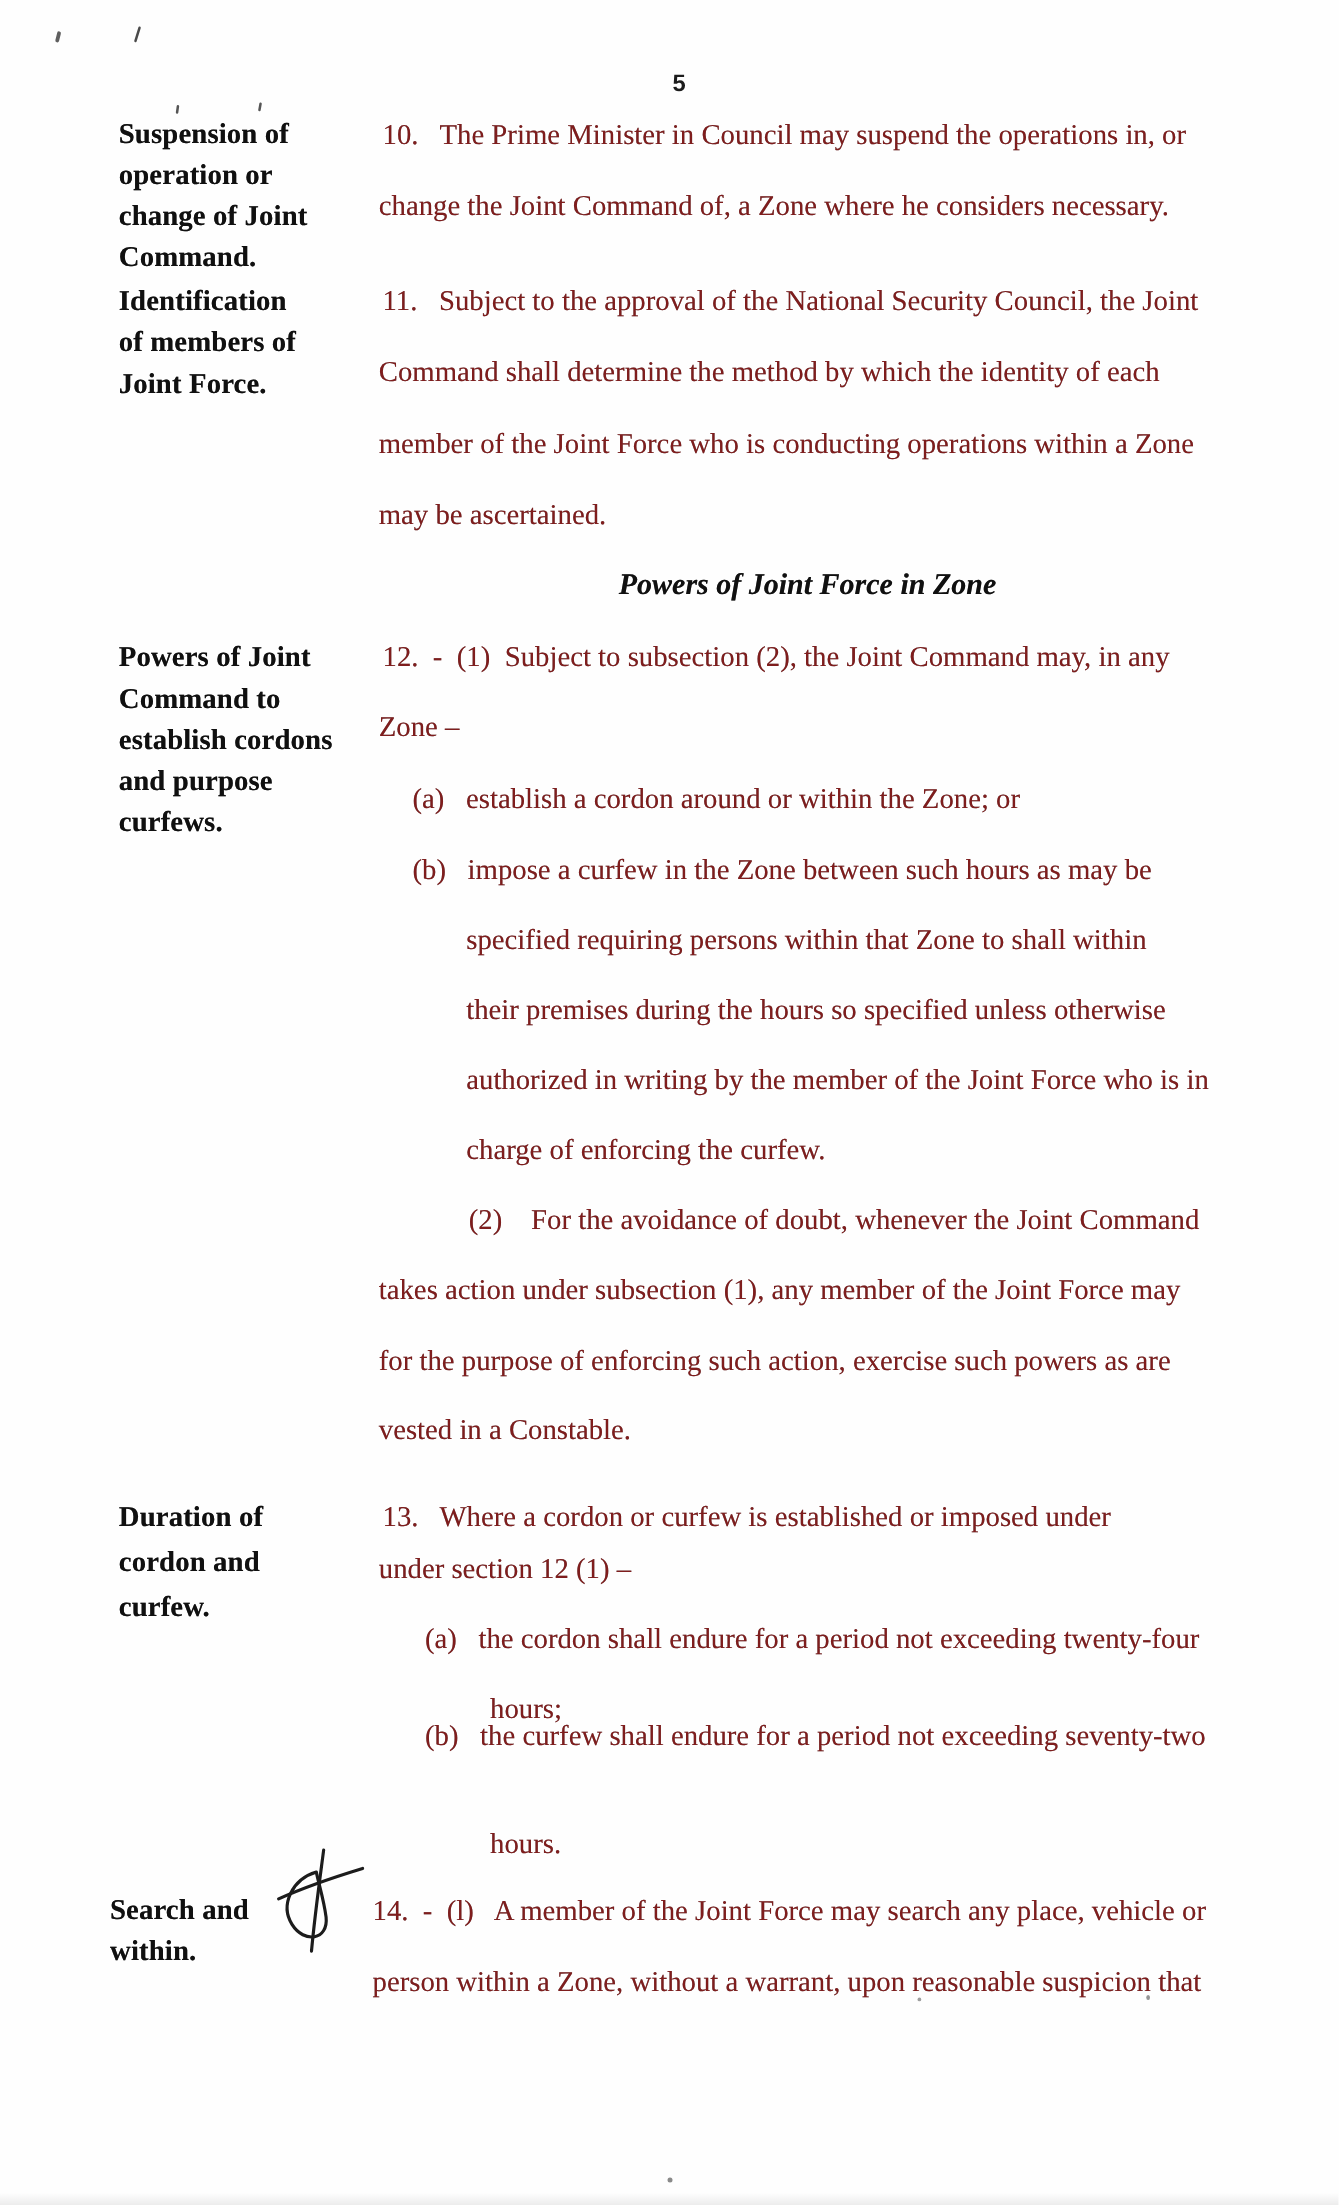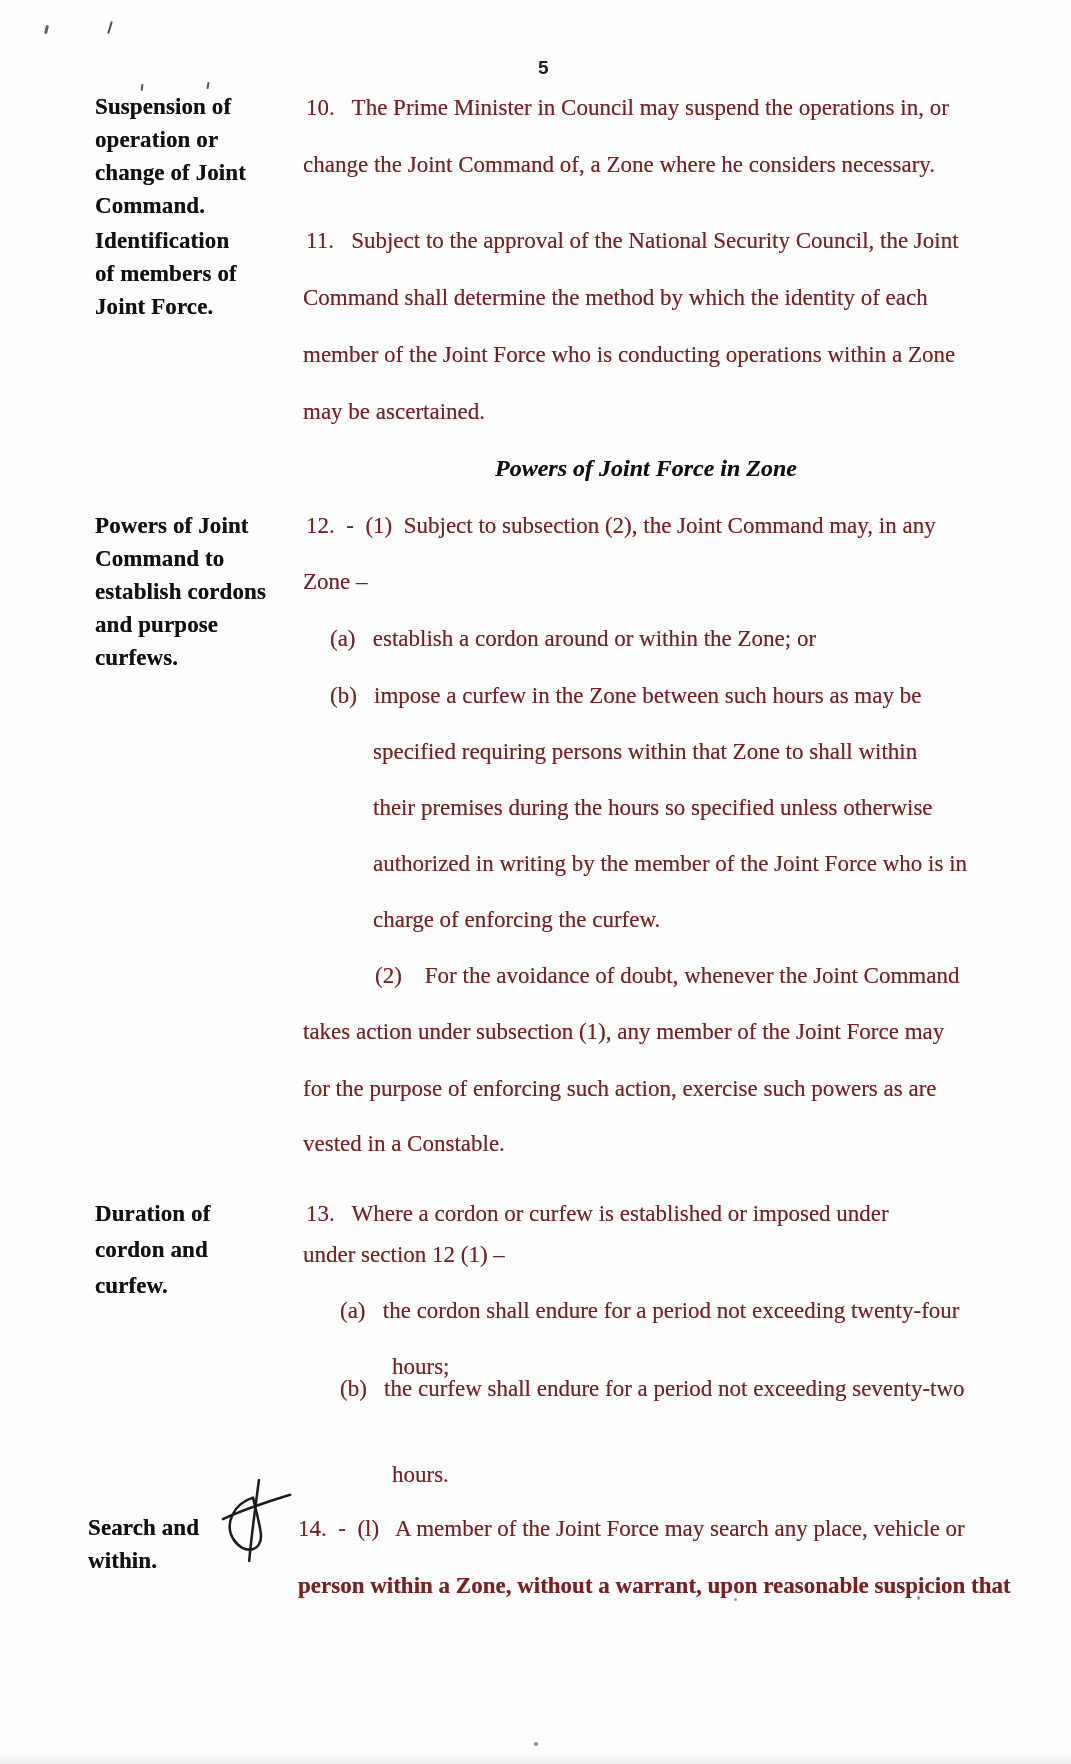--- a/index.html
+++ b/index.html
@@ -151,19 +151,19 @@
   <div class="bline" style="left:303px; top:1131px;">vested in a Constable.</div>
 
   <div class="bline" style="left:306px; top:1201px;">13.   Where a cordon or curfew is established or imposed under</div>
   <div class="bline" style="left:303px; top:1242px;">under section 12 (1) –</div>
   <div class="bline" style="left:340px; top:1298px;">(a)   the cordon shall endure for a period not exceeding twenty-four</div>
   <div class="bline" style="left:392px; top:1354px;">hours;</div>
   <div class="bline" style="left:340px; top:1376px;">(b)   the curfew shall endure for a period not exceeding seventy-two</div>
   <div class="bline" style="left:392px; top:1462px;">hours.</div>
 
   <div class="bline" style="left:298px; top:1516px;">14.  -  (l)   A member of the Joint Force may search any place, vehicle or</div>
-  <div class="bline" style="left:298px; top:1573px;font-weight:bold;">person within a Zone, without a warrant, upon reasonable suspicion that</div>
+  <div class="bline" style="left:298px; top:1573px;">person within a Zone, without a warrant, upon reasonable suspicion that</div>
 
   <div class="artifact a-dot" style="left:734px; top:1598px; width:3px; height:3px; opacity:.45;"></div>
   <div class="artifact a-dot" style="left:917px; top:1596px; width:3px; height:4px; opacity:.5;"></div>
   <div class="artifact a-dot" style="left:534px; top:1742px; width:4px; height:4px; opacity:.55;"></div>
 
 </div>
 
 </body></html>

